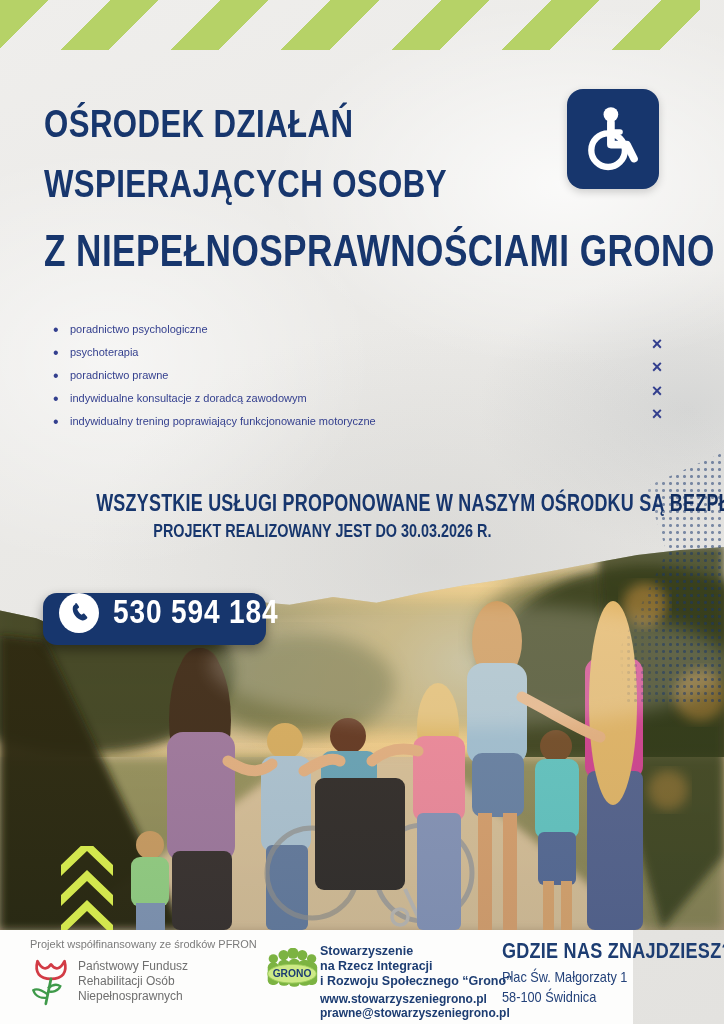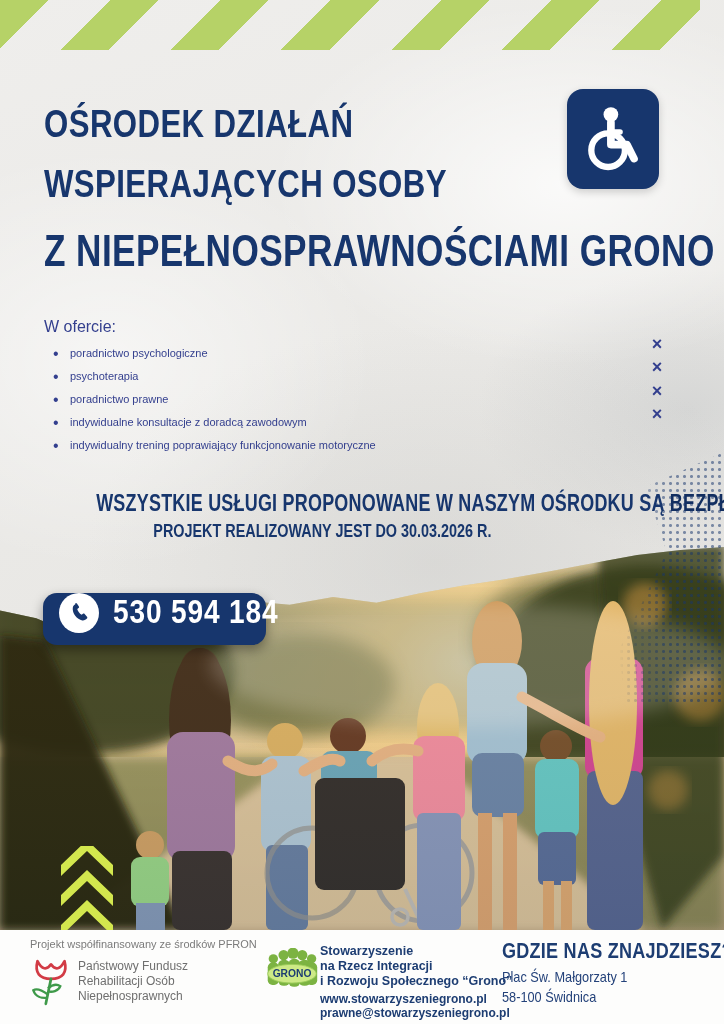--- a/index.html
+++ b/index.html
@@ -49,21 +49,21 @@
   
   .dots{position:absolute;left:618px;top:452px;width:106px;height:250px;z-index:4;opacity:.8;
     background-image:radial-gradient(circle,rgba(23,54,109,.65) 1.3px,rgba(23,54,109,0) 1.6px);
     background-size:7px 7px;
     clip-path:polygon(100% 0,100% 100%,8% 100%,0 80%,46% 40%,26% 14%);
     -webkit-mask-image:linear-gradient(to left,#000 55%,transparent 100%);
     mask-image:linear-gradient(to left,#000 55%,transparent 100%);}
   
   .chevrons{position:absolute;left:58px;top:846px;z-index:3;}
   
-  .footer{position:absolute;left:0;bottom:0;width:724px;height:94px;background:#fdfdfc;z-index:6;}
+  .footer{position:absolute;left:0;bottom:0;width:633px;height:94px;background:#fdfdfc;z-index:6;}
   .funding-note{position:absolute;left:30px;top:8px;font-size:11px;color:#7b7b7b;white-space:nowrap;}
   .pfron-logo{position:absolute;left:30px;top:26px;}
   .pfron-name{position:absolute;left:78px;top:29px;font-size:12px;color:#6f6f6f;line-height:15px;white-space:nowrap;}
   .grono-logo{position:absolute;left:264px;top:18px;}
   .grono-name{position:absolute;left:320px;top:14px;font-size:12.5px;font-weight:700;color:#1d3d72;line-height:15px;white-space:nowrap;}
   .grono-links{position:absolute;left:320px;top:62px;font-size:12px;font-weight:700;color:#1d3d72;line-height:14px;white-space:nowrap;}
   .grono-links>div{cursor:pointer;}
   .location{position:absolute;left:502px;top:8px;color:#1d3d72;white-space:nowrap;}
   .location-heading{font-weight:700;font-size:22px;transform:scaleX(.82);transform-origin:left center;letter-spacing:.3px;}
   .location-address{margin-top:3px;font-size:15px;line-height:20px;transform:scaleX(.85);transform-origin:left center;color:#24427a;}
@@ -85,21 +85,20 @@
     </svg>
   </div>
 
   <div class="headline">
     <span class="ln ln1">OŚRODEK DZIAŁAŃ</span>
     <span class="ln ln2">WSPIERAJĄCYCH OSOBY</span>
     <span class="ln ln3">Z NIEPEŁNOSPRAWNOŚCIAMI GRONO</span>
   </div>
 
   <div class="offer">
-    <div class="offer-heading">W ofercie:</div>
     <div id="offer-list">
         <div>poradnictwo psychologiczne</div>
         <div>psychoterapia</div>
         <div>poradnictwo prawne</div>
         <div>indywidualne konsultacje z doradcą zawodowym</div>
         <div>indywidualny trening poprawiający funkcjonowanie motoryczne</div>
       </div>
   </div>
   <div class="x-col">
       <div>×</div>

